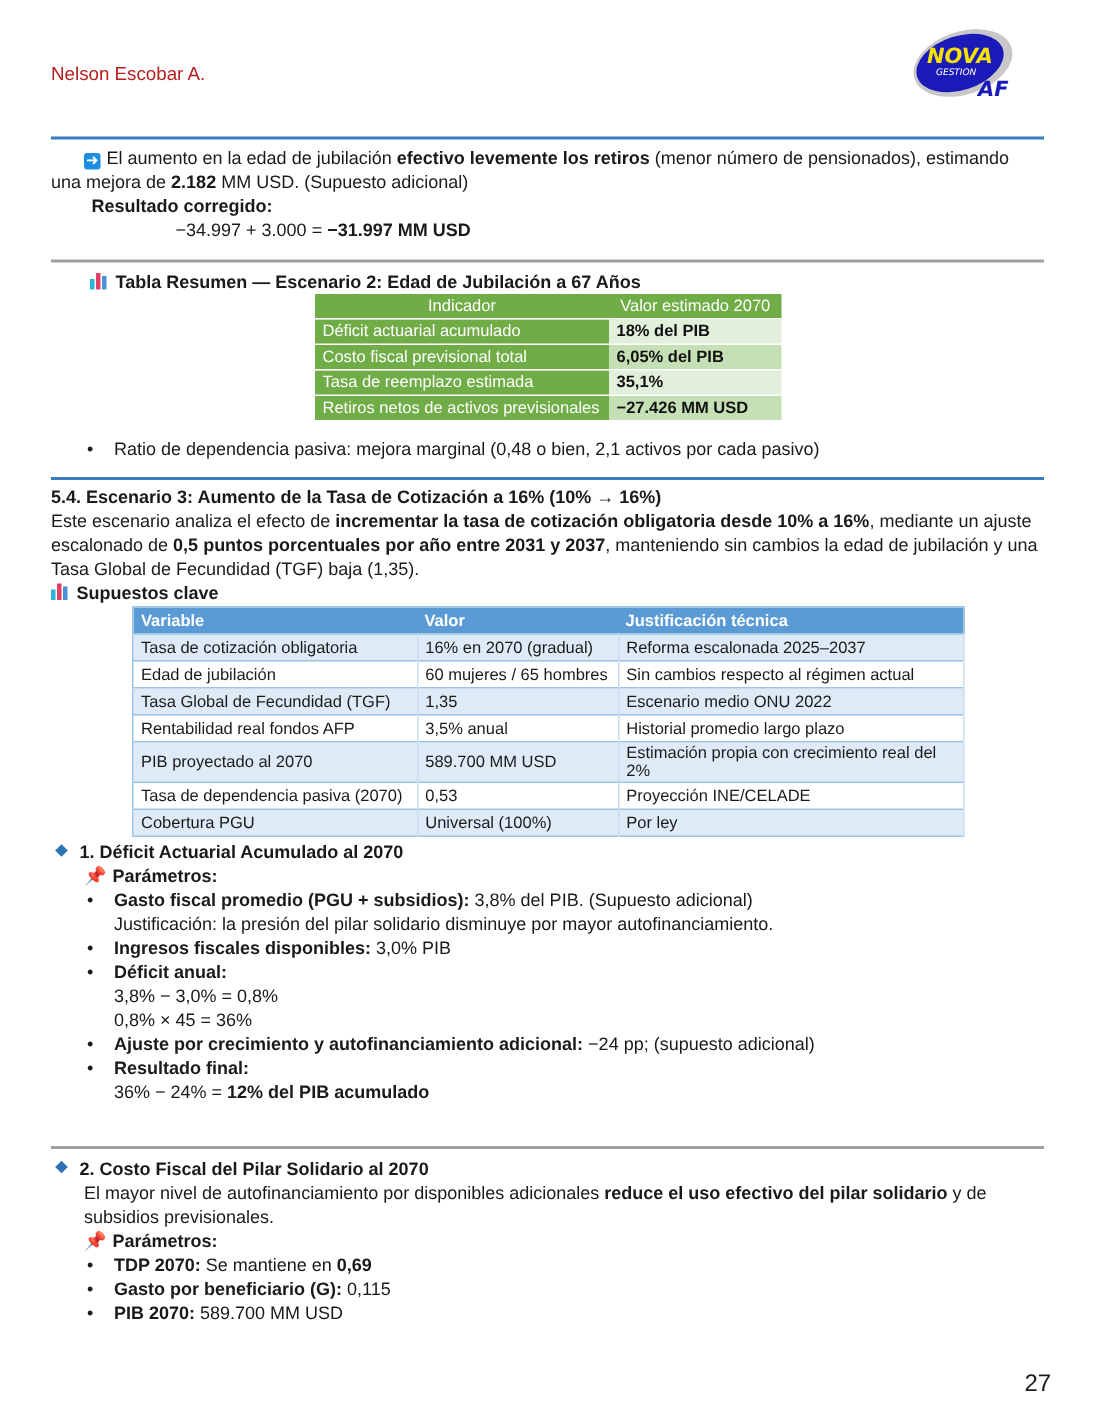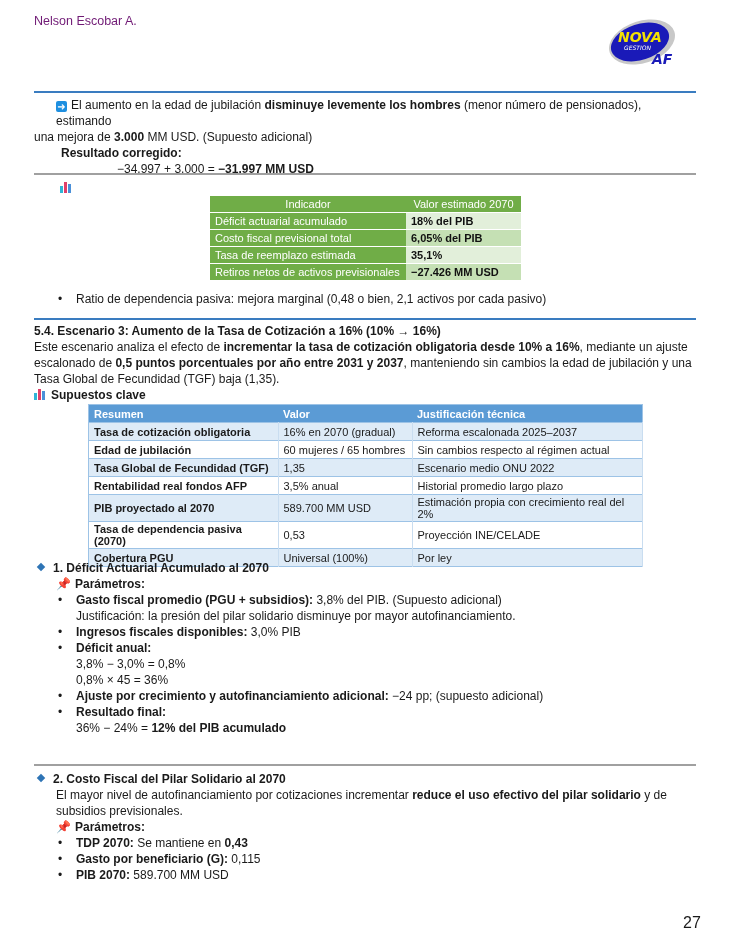--- a/index.html
+++ b/index.html
@@ -1,40 +1,40 @@
 <!DOCTYPE html>
 <html><head>
 <meta charset="utf-8">
 <style>
   html, body { margin: 0; padding: 0; background: #ffffff; }
   body { width: 730px; height: 945px; position: relative; overflow: hidden;
          font-family: "Liberation Sans", sans-serif; color: #1a1a1a; font-size: 12px; }
   .hdr { position: absolute; left: 34px; top: 12px; line-height: 18px; font-size: 12.5px; }
-  .hdr .name, .hdr .web { color: #701a75; }
+  .hdr .name, .hdr .web { color: #b91c1c; margin-top: 28px; }
   .hdr .title { color: #222; }
   .logo { position: absolute; left: 606px; top: 18px; width: 78px; height: 52px; }
   .rule-blue { position: absolute; left: 34px; width: 662px; height: 2px; background: #3a7cc0; }
   .rule-gray { position: absolute; left: 34px; width: 662px; height: 2px; background: #a0a0a0; }
   .blk { position: absolute; left: 34px; width: 665px; line-height: 16px; font-size: 12px; }
   b { font-weight: bold; }
   .arrow-ic { display: inline-block; width: 11px; height: 11px; background: #1e8fe0; color: #fff;
               font-size: 10px; line-height: 11px; text-align: center; border-radius: 2px; vertical-align: -1px; margin-right: 4px; }
   .chart-ic { display: inline-block; width: 12px; height: 11px; vertical-align: -1px; margin-right: 5px; position: relative; }
   .chart-ic i { position: absolute; bottom: 0; width: 3px; }
   .tbl { position: absolute; border-collapse: collapse; font-size: 11px; }
   .green th { background: #70ad47; color: #fff; text-align: center; font-weight: normal; padding: 1px 5px; height: 14px; }
   .green td { padding: 1px 5px; height: 14px; border-top: 1px solid #fff; }
   .green td.k { background: #70ad47; color: #fff; }
   .green td.v { font-weight: bold; color: #111; }
   .green tr:nth-child(odd) td.v { background: #c5e0b4; }
   .green tr:nth-child(even) td.v { background: #e2efda; }
   .blue th { background: #5b9bd5; color: #fff; text-align: left; font-weight: bold; padding: 1px 5px; height: 15px; }
   .blue td { padding: 1px 5px; height: 15px; border-top: 1px solid #9dc3e6; border-right: 1px solid #c9ddf0; }
   .blue tr:nth-child(even) td { background: #deebf7; }
-  .blue td.k { font-weight: bold; }
+  .blue td.k { font-weight: normal; }
   .blue { border: 1px solid #9dc3e6; }
   .diamond { display: inline-block; width: 6px; height: 6px; background: #2e74b5; transform: rotate(45deg); margin: 0 9px 1px 4px; vertical-align: 1px; }
   .pin { color: #e03030; font-size: 12px; margin-right: 4px; }
   .li { padding-left: 42px; position: relative; }
   .li:before { content: "•"; position: absolute; left: 24px; }
   .cont { padding-left: 42px; }
   .pagenum { position: absolute; left: 683px; top: 914px; font-size: 16px; }
 </style>
 </head>
 <body>
@@ -47,31 +47,31 @@
   <ellipse cx="34" cy="24" rx="30" ry="18" fill="#1a1ab8" transform="rotate(-18 34 24)"></ellipse>
   <text x="12" y="24" font-family="DejaVu Sans, sans-serif" font-weight="bold" font-style="italic" font-size="14" fill="#f5e200">NOVA</text>
   <text x="18" y="32" font-family="DejaVu Sans, sans-serif" font-style="italic" font-size="6" fill="#ffffff">GESTION</text>
   <text x="46" y="46" font-family="DejaVu Sans, sans-serif" font-weight="bold" font-style="italic" font-size="14" fill="#1a1ab8">AF</text>
 </svg>
 
 <div class="rule-blue" style="top:91px;"></div>
 
 <div class="blk" style="top:97px;">
   <div style="padding-left:22px;">
-    <span class="arrow-ic">➜</span><span>El aumento en la edad de jubilación </span><b>disminuye levemente los hombres</b><span> (menor número de pensionados), estimando</span>
+    <span class="arrow-ic">➜</span><span>El aumento en la edad de jubilación </span><b>efectivo levemente los retiros</b><span> (menor número de pensionados), estimando</span>
   </div>
-  <div><span>una mejora de </span><b>3.000</b><span> MM USD. (Supuesto adicional)</span></div>
+  <div><span>una mejora de </span><b>2.182</b><span> MM USD. (Supuesto adicional)</span></div>
   <div style="padding-left:27px;"><b>Resultado corregido:</b></div>
   <div style="padding-left:83px;"><span>−34.997 + 3.000 = </span><b>−31.997 MM USD</b></div>
 </div>
 
 <div class="rule-gray" style="top:173px;"></div>
 
 <div class="blk" style="top:180px; padding-left:26px;">
-  <span class="chart-ic"><i style="left:0;height:7px;background:#2fb5d6"></i><i style="left:4px;height:11px;background:#e0406a"></i><i style="left:8px;height:9px;background:#4a90d9"></i></span>
+  <span class="chart-ic"><i style="left:0;height:7px;background:#2fb5d6"></i><i style="left:4px;height:11px;background:#e0406a"></i><i style="left:8px;height:9px;background:#4a90d9"></i></span><b>Tabla Resumen — Escenario 2: Edad de Jubilación a 67 Años</b>
 </div>
 <table class="tbl green" style="left:210px; top:196px; width:311px;">
   <tbody>
       <tr>
     <th style="width:186px;">Indicador</th>
     <th>Valor estimado 2070</th>
   </tr>
   <tr>
         <td class="k">Déficit actuarial acumulado</td>
         <td class="v">18% del PIB</td>
@@ -99,21 +99,21 @@
   <div><b>5.4.  Escenario 3: Aumento de la Tasa de Cotización a 16% (10% → 16%)</b></div>
   <div><span>Este escenario analiza el efecto de </span><b>incrementar la tasa de cotización obligatoria desde 10% a 16%</b><span>, mediante un ajuste</span></div>
   <div><span>escalonado de </span><b>0,5 puntos porcentuales por año entre 2031 y 2037</b><span>, manteniendo sin cambios la edad de jubilación y una</span></div>
   <div>Tasa Global de Fecundidad (TGF) baja (1,35).</div>
   <div style="padding-left:0;"><span class="chart-ic"><i style="left:0;height:7px;background:#2fb5d6"></i><i style="left:4px;height:11px;background:#e0406a"></i><i style="left:8px;height:9px;background:#4a90d9"></i></span><b>Supuestos clave</b></div>
 </div>
 
 <table class="tbl blue" style="left:88px; top:404px; width:555px;">
   <tbody>
       <tr>
-    <th style="width:179px;">Resumen</th>
+    <th style="width:179px;">Variable</th>
     <th style="width:124px;">Valor</th>
     <th>Justificación técnica</th>
   </tr>
   <tr>
         <td class="k">Tasa de cotización obligatoria</td>
         <td>16% en 2070 (gradual)</td>
         <td>Reforma escalonada 2025–2037</td>
       </tr>
   <tr>
         <td class="k">Edad de jubilación</td>
@@ -159,21 +159,21 @@
   <div class="cont">0,8% × 45 = 36%</div>
   <div class="li"><b>Ajuste por crecimiento y autofinanciamiento adicional:</b><span> −24 pp; (supuesto adicional)</span></div>
   <div class="li"><b>Resultado final:</b></div>
   <div class="cont"><span>36% − 24% = </span><b>12% del PIB acumulado</b></div>
 </div>
 
 <div class="rule-gray" style="top:764px;"></div>
 
 <div class="blk" style="top:771px;">
   <div><span class="diamond"></span><b>2. Costo Fiscal del Pilar Solidario al 2070</b></div>
-  <div style="padding-left:22px;"><span>El mayor nivel de autofinanciamiento por cotizaciones incrementar </span><b>reduce el uso efectivo del pilar solidario</b><span> y de</span></div>
+  <div style="padding-left:22px;"><span>El mayor nivel de autofinanciamiento por disponibles adicionales </span><b>reduce el uso efectivo del pilar solidario</b><span> y de</span></div>
   <div style="padding-left:22px;">subsidios previsionales.</div>
   <div style="padding-left:22px;"><span class="pin">📌</span><b>Parámetros:</b></div>
-  <div class="li"><b>TDP 2070:</b><span> Se mantiene en </span><b>0,43</b></div>
+  <div class="li"><b>TDP 2070:</b><span> Se mantiene en </span><b>0,69</b></div>
   <div class="li"><b>Gasto por beneficiario (G):</b><span> 0,115</span></div>
   <div class="li"><b>PIB 2070:</b><span> 589.700 MM USD</span></div>
 </div>
 
 <div class="pagenum">27</div>
 
 </body></html>

